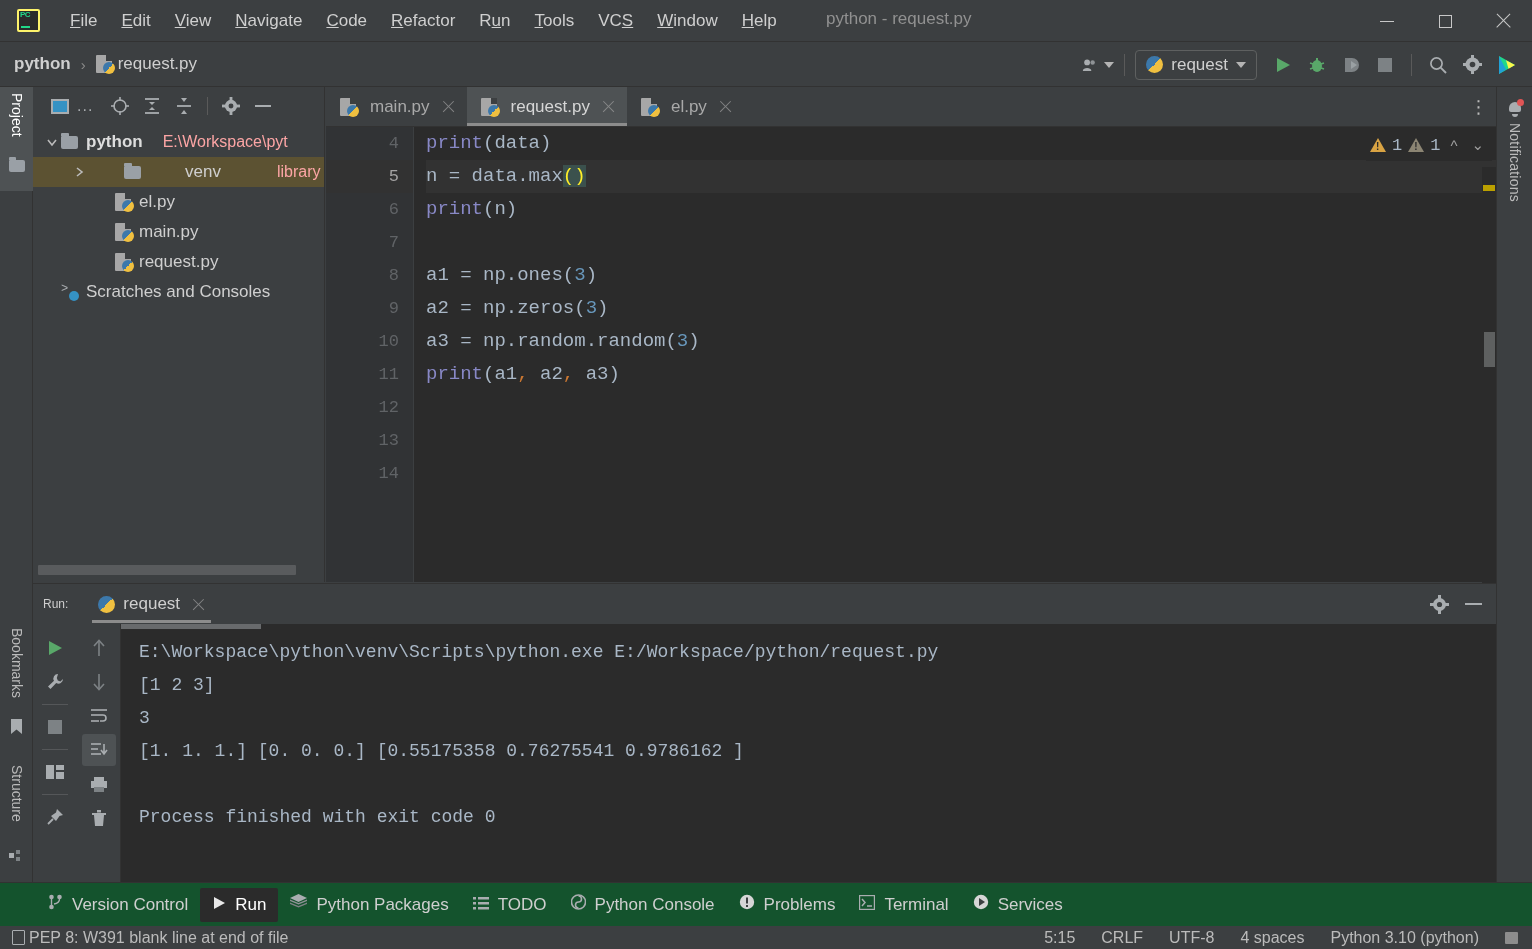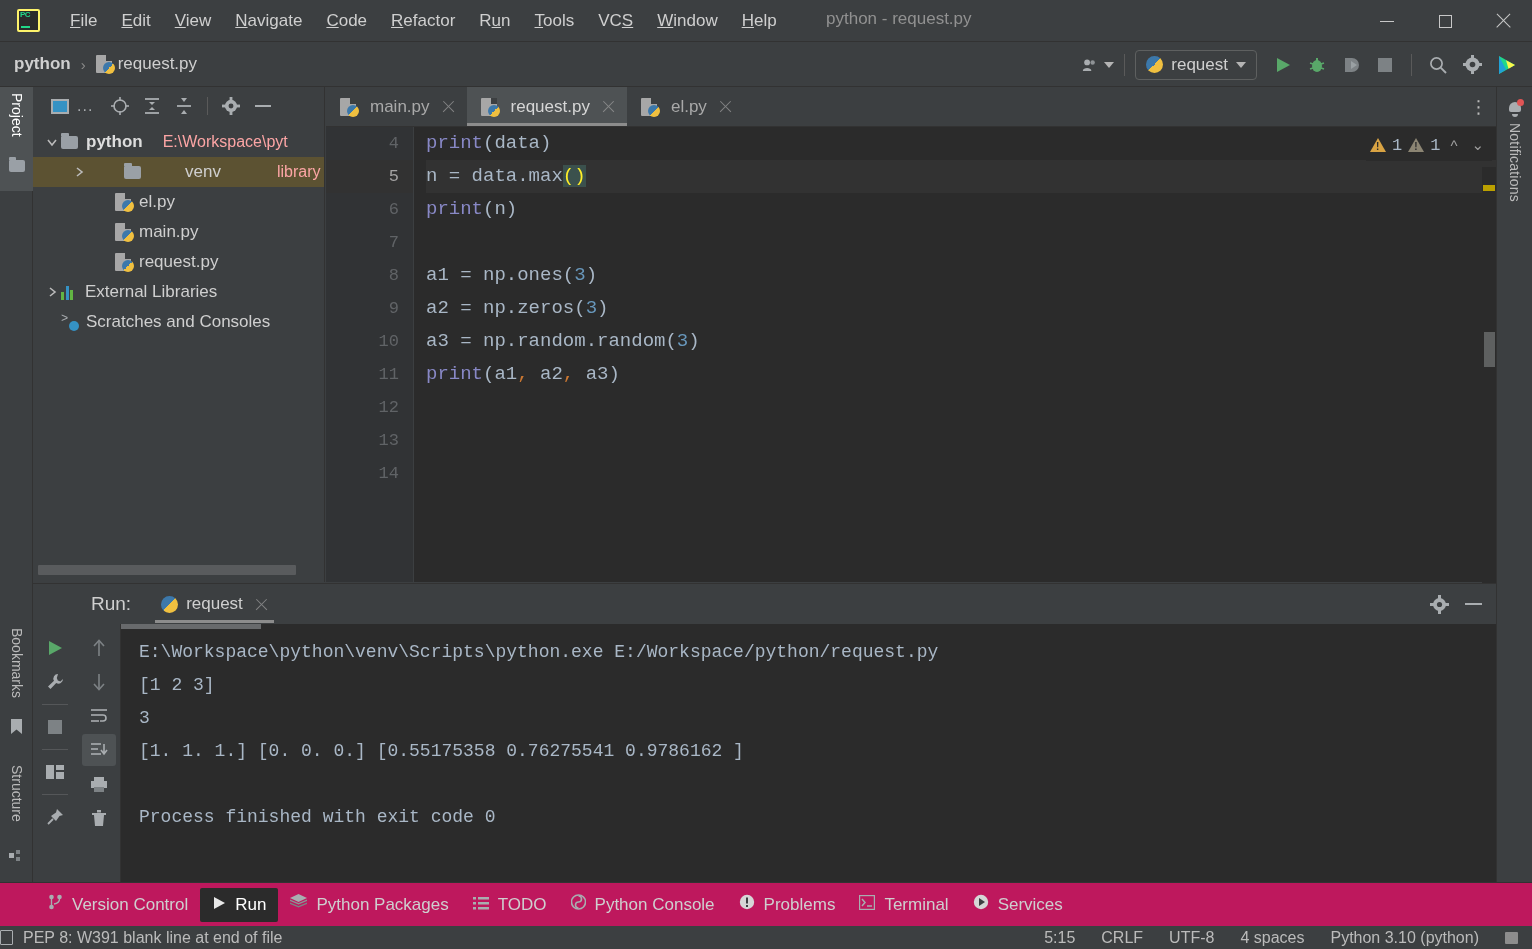--- a/index.html
+++ b/index.html
@@ -294,21 +294,21 @@
 
   
   .run-panel {
     position: absolute; left: 33px; top: 583px; width: 1463px; height: 299px;
     background: #3C3F41; border-top: 1px solid #323232;
   }
   .run-header {
     height: 40px; display: flex; align-items: center; padding-left: 10px;
     position: relative;
   }
-  .run-label { font-size: 19px; color: #CFCFCF; margin-right: 24px; margin-left: 48px; }
+  .run-label { font-size: 12px; color: #CFCFCF; margin-right: 24px; }
   .run-tab {
     display: flex; align-items: center; gap: 8px; padding: 0 6px; height: 38px;
     position: relative; font-size: 17px; color: #CFCFCF;
   }
   .run-tab::after {
     content: ""; position: absolute; left: 0; bottom: 0; width: 100%; height: 3px;
     background: #8C8C8C;
   }
   .rh-right {
     position: absolute; right: 8px; top: 0; height: 40px; display: flex;
@@ -341,36 +341,36 @@
     position: relative; overflow: hidden;
   }
   .cons-line { height: 33px; line-height: 33px; white-space: pre; }
   .cons-scroll-top {
     position: absolute; left: 0; top: 0; width: 140px; height: 5px; background: #686A6C;
   }
 
   
   .bottombar {
     position: absolute; left: 0; top: 882px; width: 1532px; height: 44px;
-    background: #be185d; display: flex; align-items: center; padding-left: 36px;
+    background: #14532d; display: flex; align-items: center; padding-left: 36px;
     border-top: 1px solid #323232;
   }
   .bw {
     display: flex; align-items: center; gap: 9px; padding: 5px 12px; font-size: 17px;
     color: #CFCFCF; height: 34px; border-radius: 2px;
   }
   .bw.active { background: #2B2B2B; color: #FFFFFF; }
 
   
   .statusbar {
     position: absolute; left: 0; top: 926px; width: 1532px; height: 23px;
     background: #3C3F41; display: flex; align-items: center; font-size: 16px;
     color: #BBBBBB;
   }
-  .sb-left { display: flex; align-items: center; gap: 10px; }
+  .sb-left { display: flex; align-items: center; gap: 4px; padding-left: 12px; }
   .sb-doc {
     width: 13px; height: 15px; border: 1.5px solid #A9ADB0; border-radius: 1px; flex: none;
   }
   .sb-right {
     position: absolute; right: 14px; display: flex; align-items: center; gap: 26px;
     white-space: nowrap;
   }
   .watermark {
     position: absolute; right: 10px; top: 959px; font-size: 19px;
     color: rgba(225,225,225,0.55); letter-spacing: 0.5px; pointer-events: none;
@@ -611,33 +611,20 @@
           <span class="chev"></span>
           <span class="pyfile-icon" style="margin-right: 8px;"></span>
           <span>main.py</span>
         </div>
         <div class="tnode" style="padding-left: 64px;">
           <span class="chev"></span>
           <span class="pyfile-icon" style="margin-right: 8px;"></span>
           <span>request.py</span>
         </div>
         <div class="tnode" style="padding-left: 10px;">
-          <span class="chev">
-            <svg width="12" height="12" viewBox="0 0 12 12">
-              <path d="M4 2 L9 6 L4 10" stroke="#BBBBBB" stroke-width="1.6" fill="none"></path>
-            </svg>
-          </span>
-          <span class="libs-icon">
-            <i style="height:8px"></i>
-            <i style="height:14px;background:#3592C4"></i>
-            <i style="height:10px;background:#62B543"></i>
-          </span>
-          <span>External Libraries</span>
-        </div>
-        <div class="tnode" style="padding-left: 10px;">
           <span class="chev"></span>
           <span class="scratch-icon"></span>
           <span>Scratches and Consoles</span>
         </div>
       </div>
 
     <div class="pp-hscroll">
         <i></i>
       </div>
   </div>

